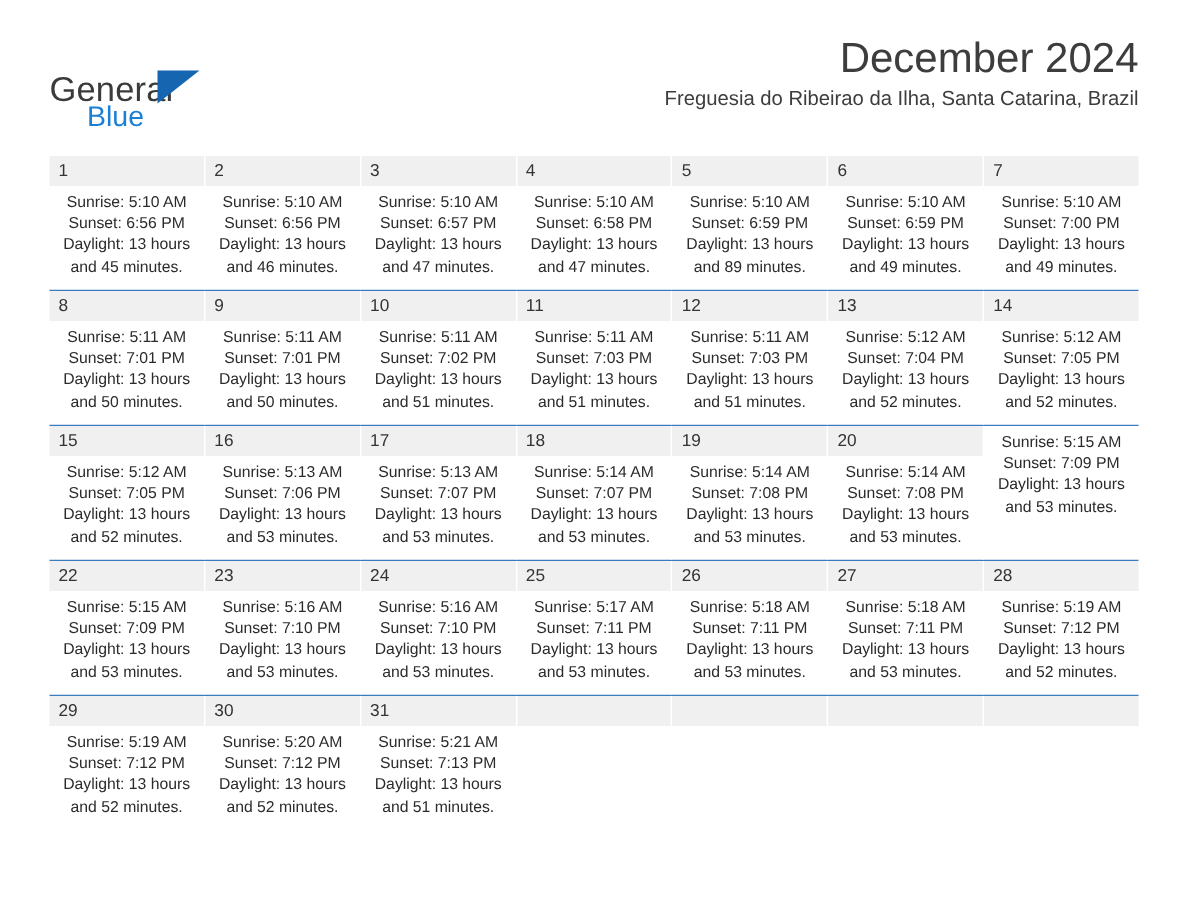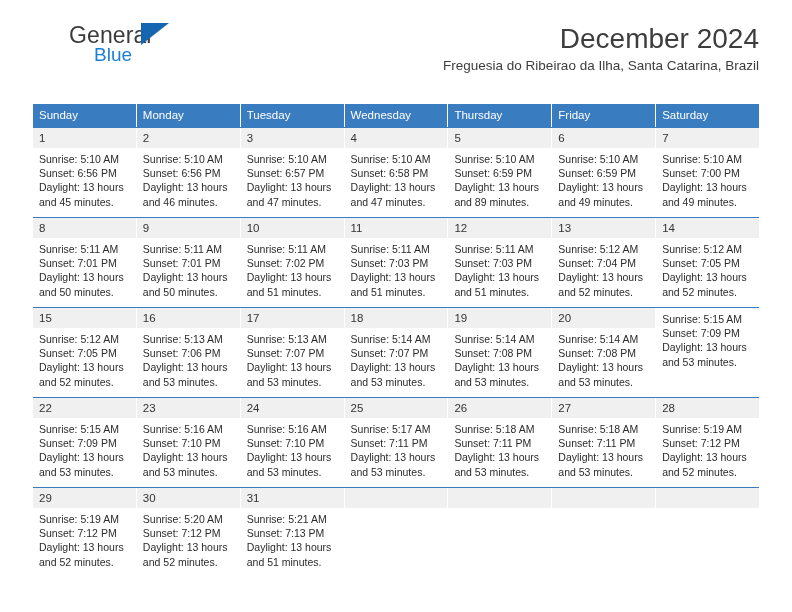--- a/index.html
+++ b/index.html
@@ -25,24 +25,23 @@
   .header {
     position: absolute;
     left: 33px;
     top: 22px;
     right: 33px;
     height: 72px;
   }
   .logo {
     position: absolute;
     left: 0;
-    top: 0;
+    top: 24px;
     width: 220px;
     height: 56px;
-    margin-left: 36px;
   }
   .logo-general {
     position: absolute;
     left: 0;
     top: 0;
     font-size: 23px;
     color: #3b3b3b;
     letter-spacing: 0.1px;
     font-family: "Liberation Sans", sans-serif;
   }
@@ -135,20 +134,21 @@
     background: #f0f0f0;
     color: transparent;
   }
   .daycell.empty .dayinfo { visibility: hidden; }
 
   .dayinfo {
     padding: 4px 6px 6px 6px;
     font-size: 10.5px;
     line-height: 14.2px;
     color: #2b2b2b;
+    text-align: center;
   }
   .dayinfo div { white-space: nowrap; }
 </style>
 </head>
 <body>
 
 <div class="page">
 
   <div class="header">
 
@@ -160,29 +160,20 @@
 
     <div class="title-block">
       <div class="cal-title">December 2024</div>
       <div class="cal-subtitle">Freguesia do Ribeirao da Ilha, Santa Catarina, Brazil</div>
     </div>
 
   </div>
 
   <div class="calendar">
 
-    <div class="weekdays">
-      <div class="weekday">Sunday</div>
-      <div class="weekday">Monday</div>
-      <div class="weekday">Tuesday</div>
-      <div class="weekday">Wednesday</div>
-      <div class="weekday">Thursday</div>
-      <div class="weekday">Friday</div>
-      <div class="weekday">Saturday</div>
-    </div>
 
     <div class="week">
       <div class="daycell">
         <div class="daynum">1</div>
         <div class="dayinfo">
           <div>Sunrise: 5:10 AM</div>
           <div>Sunset: 6:56 PM</div>
           <div>Daylight: 13 hours</div>
           <div>and 45 minutes.</div>
         </div>

